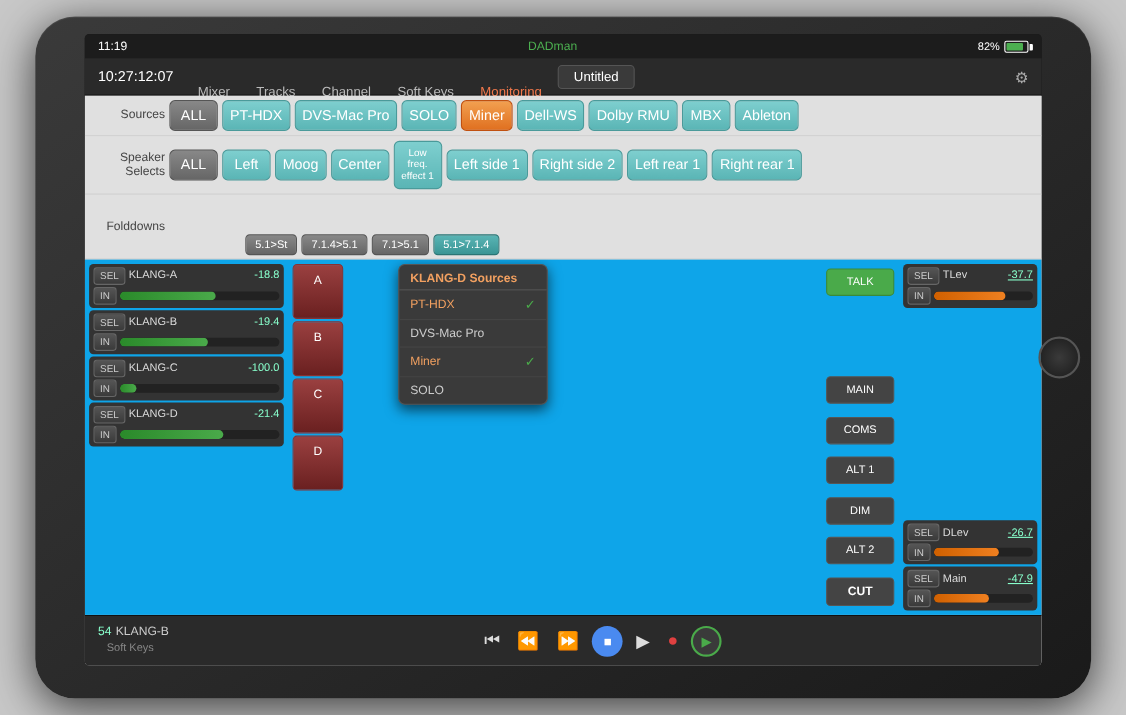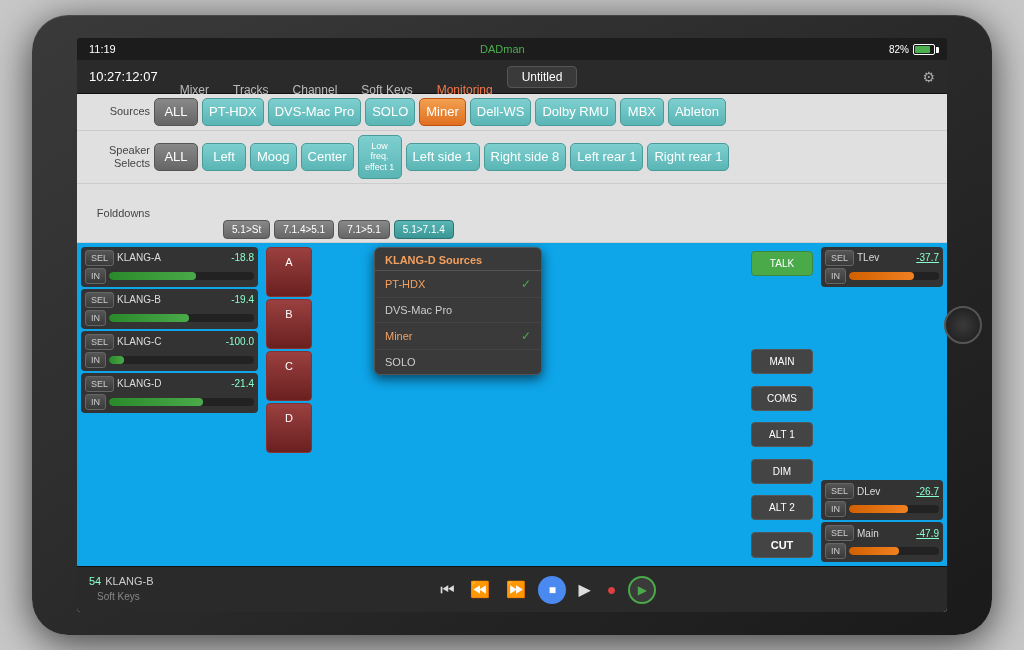--- a/index.html
+++ b/index.html
@@ -14,21 +14,20 @@
     }
     .ipad-outer {
       width: 960px;
       height: 620px;
       background: linear-gradient(145deg, #3a3a3a, #1a1a1a);
       border-radius: 36px;
       padding: 16px;
       box-shadow: 0 8px 40px rgba(0,0,0,0.7), inset 0 1px 1px rgba(255,255,255,0.1);
       position: relative;
       display: flex;
-      align-items: center;
       justify-content: center;
     }
     .ipad-screen {
       width: 870px;
       height: 574px;
       background: #1c1c1c;
       border-radius: 4px;
       overflow: hidden;
       display: flex;
       flex-direction: column;
@@ -243,25 +242,25 @@
       font-size: 11px;
       text-align: center;
       padding: 8px 4px;
       cursor: pointer;
       height: 50px;
     }
     
     .dropdown-overlay {
       position: absolute;
       top: 4px;
-      left: 60px;
+      left: 48px;
       background: #3a3a3a;
       border-radius: 6px;
       border: 1px solid #555;
-      width: 168px;
+      width: 136px;
       z-index: 10;
       box-shadow: 0 4px 12px rgba(0,0,0,0.6);
     }
     .dropdown-title {
       color: #f2a060;
       font-size: 11px;
       font-weight: 600;
       padding: 6px 10px 4px;
       border-bottom: 1px solid #555;
     }
@@ -430,21 +429,21 @@
       </div>
 
       <div class="section-row">
         <span class="section-label">Speaker<br>Selects</span>
         <div class="src-btn all">ALL</div>
         <div class="src-btn">Left</div>
         <div class="src-btn">Moog</div>
         <div class="src-btn">Center</div>
         <div class="src-btn" style="font-size:9px;">Low<br>freq.<br>effect 1</div>
         <div class="src-btn">Left side 1</div>
-        <div class="src-btn">Right side 8</div>
+        <div class="src-btn">Right side 2</div>
         <div class="src-btn">Left rear 1</div>
         <div class="src-btn">Right rear 1</div>
       </div>
 
       <div class="folddowns-row">
         <span class="fold-label">Folddowns</span>
         <div style="width:65px;"></div>
         <div class="fold-btn">5.1&gt;St</div>
         <div class="fold-btn">7.1.4&gt;5.1</div>
         <div class="fold-btn">7.1&gt;5.1</div>

